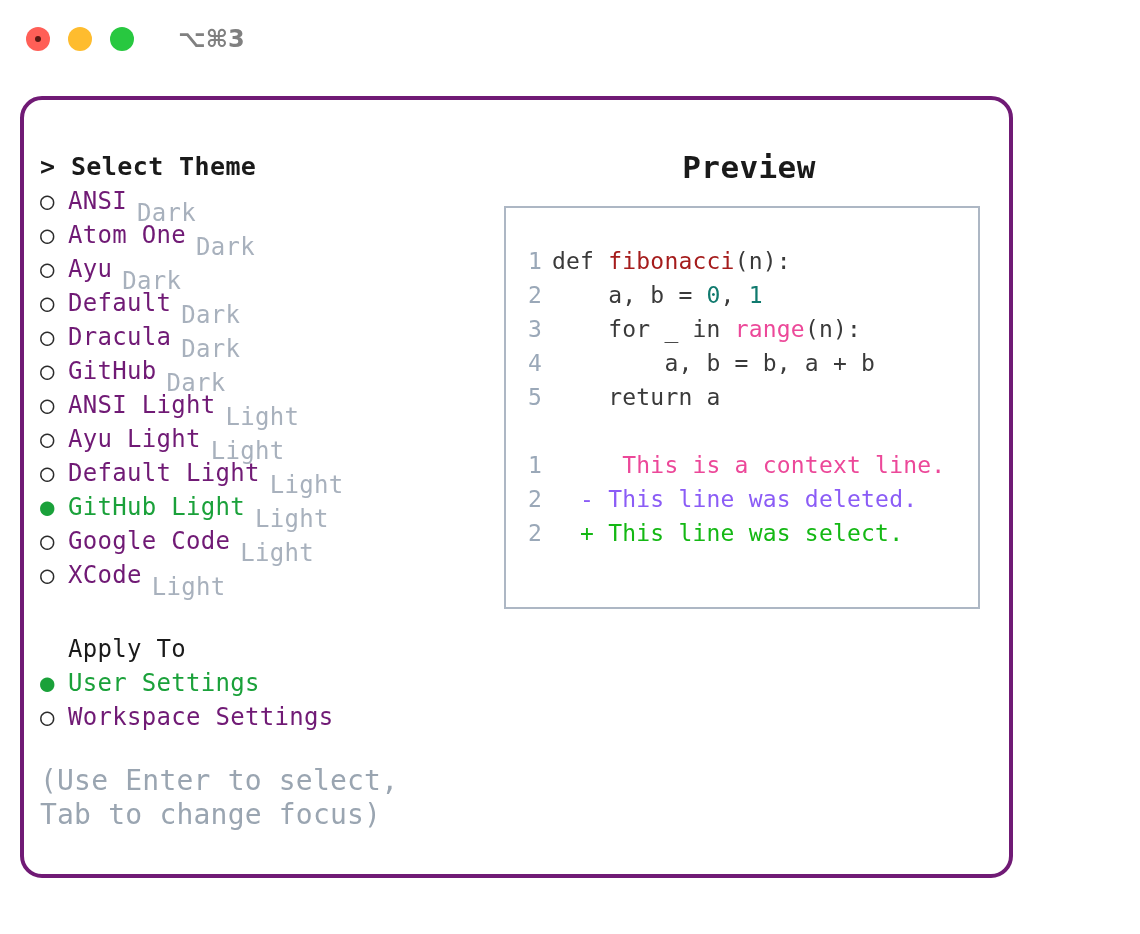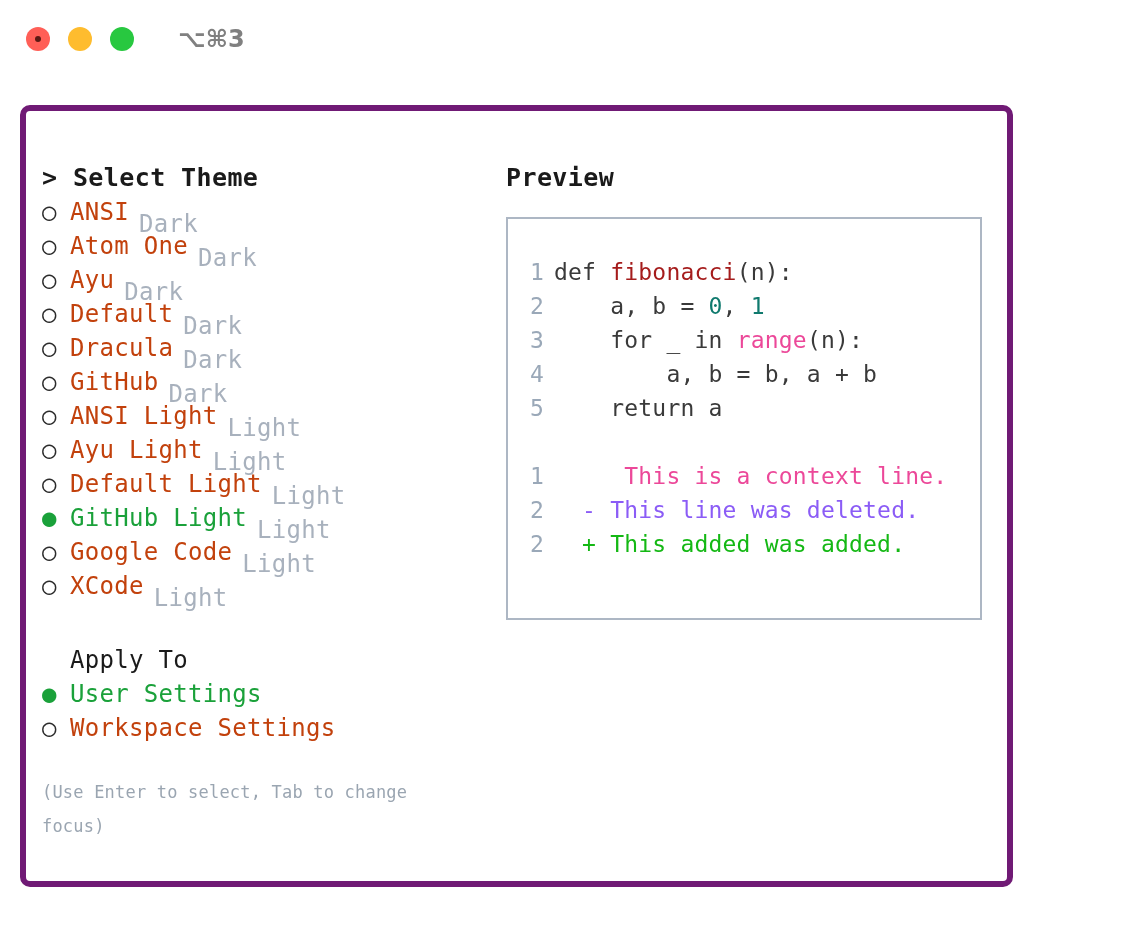--- a/index.html
+++ b/index.html
@@ -62,25 +62,25 @@
     font-size: 24px;
     font-weight: bold;
     color: #808080;
     letter-spacing: 0px;
   }
 
   
   .panel {
     position: absolute;
     left: 20px;
-    top: 105px;
+    top: 96px;
     width: 993px;
     height: 782px;
-    border: 6px solid #701a75;
-    border-radius: 10px;
+    border: 4px solid #701a75;
+    border-radius: 22px;
     box-sizing: border-box;
     background: #ffffff;
   }
 
   .columns {
     position: absolute;
     left: 0; top: 0;
     width: 100%;
     height: 100%;
   }
@@ -116,58 +116,59 @@
   .bullet {
     width: 28px;
     flex: 0 0 28px;
     font-size: 24px;
     line-height: 34px;
     display: inline-block;
   }
   .bullet.empty { color: #2b2b2b; }
   .bullet.filled { color: #1aa13a; }
 
-  .row .label   { color: #c2410c; }
+  .row .label   { color: #701a75; }
   .row .variant { color: #a8b1bd; margin-left: 10px; margin-top: 24px; }
   .row.selected .label { color: #1aa13a; }
 
   .section-gap { height: 40px; }
 
   .subheader {
     height: 34px;
     line-height: 34px;
     font-size: 24px;
     color: #1a1a1a;
     padding-left: 28px;
     letter-spacing: 0.3px;
   }
 
   .hint {
     margin-top: 30px;
-    font-size: 17px;
+    font-size: 28px;
     line-height: 34px;
     color: #9aa5b1;
     width: 400px;
     letter-spacing: 0.2px;
   }
 
   
   .right-col {
     position: absolute;
     left: 480px;
     top: 50px;
     width: 490px;
   }
   .preview-title {
-    font-size: 25px;
+    font-size: 31px;
     font-weight: bold;
     color: #1a1a1a;
     height: 34px;
     line-height: 34px;
     letter-spacing: 0.4px;
+    text-align: center;
   }
   .preview-box {
     margin-top: 22px;
     width: 476px;
     height: 403px;
     border: 2px solid #adb7c4;
     box-sizing: border-box;
     background: #ffffff;
     padding: 36px 0 0 0;
   }
@@ -306,20 +307,20 @@
               <div class="code-line"><span class="lineno">1</span><span class="codetext"><span class="tok-plain">def </span><span class="tok-fn">fibonacci</span><span class="tok-plain">(n):</span></span></div>
               <div class="code-line"><span class="lineno">2</span><span class="codetext"><span class="tok-plain">    a, b = </span><span class="tok-num">0</span><span class="tok-plain">, </span><span class="tok-num">1</span></span></div>
               <div class="code-line"><span class="lineno">3</span><span class="codetext"><span class="tok-plain">    for _ in </span><span class="tok-call">range</span><span class="tok-plain">(n):</span></span></div>
               <div class="code-line"><span class="lineno">4</span><span class="codetext"><span class="tok-plain">        a, b = b, a + b</span></span></div>
               <div class="code-line"><span class="lineno">5</span><span class="codetext"><span class="tok-plain">    return a</span></span></div>
             </div>
           <div class="blank-line"></div>
           <div id="diff-block">
               <div class="code-line"><span class="lineno">1</span><span class="codetext diff-ctx">     This is a context line.</span></div>
               <div class="code-line"><span class="lineno">2</span><span class="codetext diff-del">  - This line was deleted.</span></div>
-              <div class="code-line"><span class="lineno">2</span><span class="codetext diff-add">  + This added was added.</span></div>
+              <div class="code-line"><span class="lineno">2</span><span class="codetext diff-add">  + This line was select.</span></div>
             </div>
         </div>
       </div>
 
     </div>
   </div>
 </div>
 
 </body></html>

